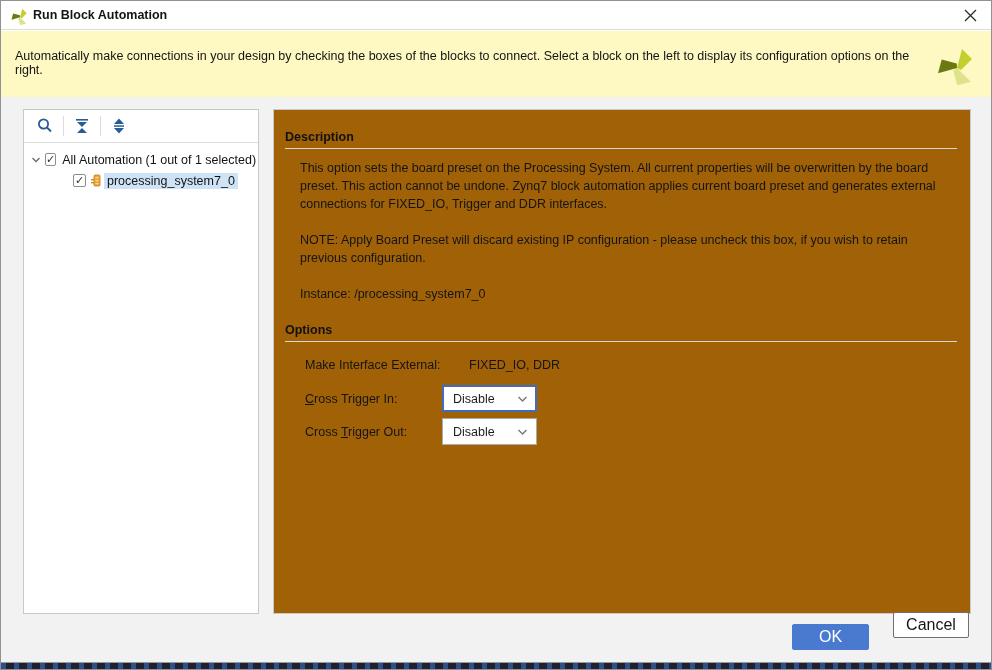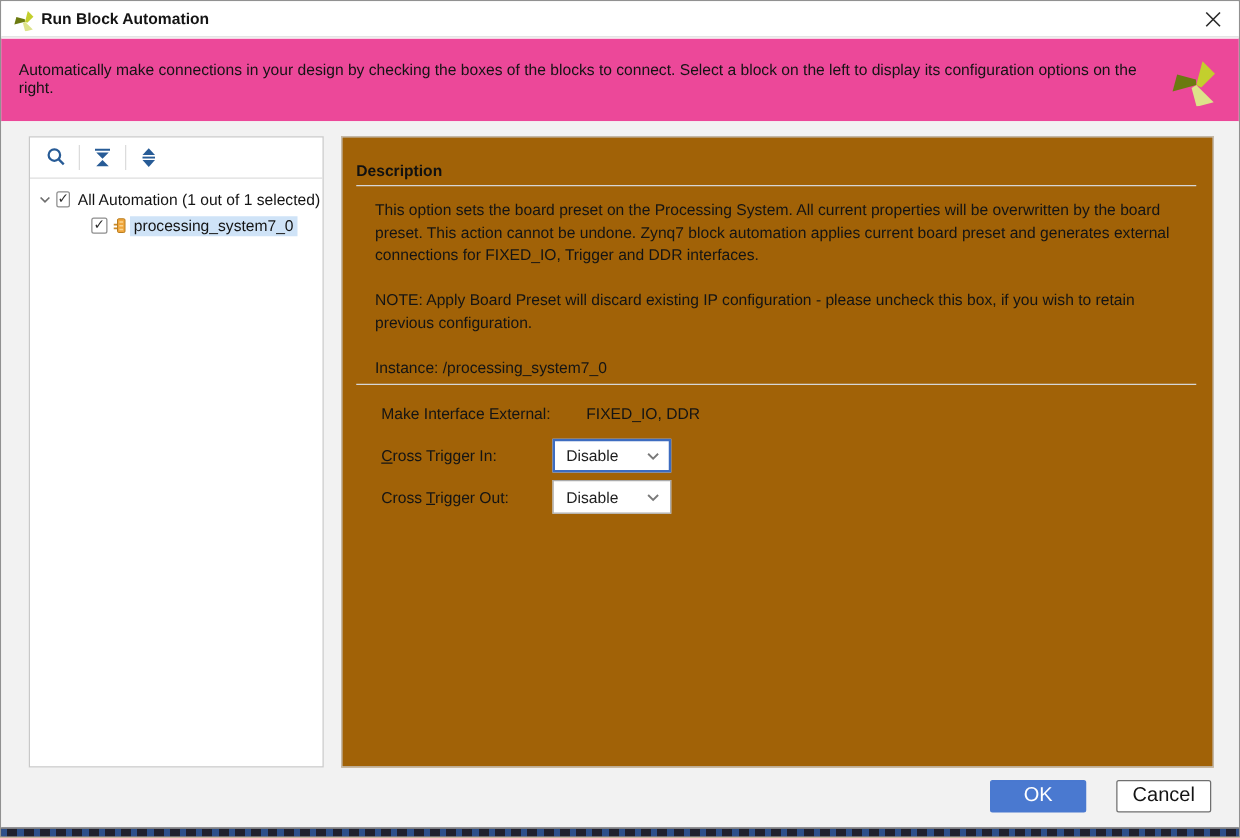--- a/index.html
+++ b/index.html
@@ -8,21 +8,21 @@
 
   .window { position:relative; width:992px; height:670px; background:#fff; border:1px solid #919191; }
 
   
   .titlebar { position:absolute; left:0; top:0; width:100%; height:29px; background:#fff; border-bottom:1px solid #dcdcdc; }
   .titlebar .app-logo { position:absolute; left:10px; top:6px; width:18px; height:18px; }
   .titlebar .title { position:absolute; left:32px; top:7px; font-size:12.5px; color:#141414;font-weight:bold; }
   .close-btn { position:absolute; right:8px; top:2px; width:26px; height:25px; display:flex; align-items:center; justify-content:center; cursor:pointer; background:transparent; border:none; }
 
   
-  .instruction-band { position:absolute; left:0; top:30px; width:100%; height:66px; background:#ec4899; }
+  .instruction-band { position:absolute; left:0; top:30px; width:100%; height:66px; background:#fef9c3; }
   .instruction-band .instr { position:absolute; left:14px; top:18px; width:905px; font-size:12.5px; color:#141414; }
   .xlnx-logo { position:absolute; right:14px; top:14px; width:40px; height:40px; }
 
   
   .main-area { position:absolute; left:0; top:96px; width:990px; height:567px; background:#f2f2f2; }
 
   
   .left-panel { position:absolute; left:22px; top:12px; width:236px; height:505px; background:#fff; border:1px solid #c9c9c9; }
   .lp-toolbar { height:33px; display:flex; align-items:center; padding-left:9px; border-bottom:1px solid #dedede; }
   .tb-btn { width:24px; height:24px; display:flex; align-items:center; justify-content:center; background:transparent; border:none; cursor:pointer; }
@@ -55,21 +55,21 @@
   .opt-label .accel { text-decoration:underline; }
   .opt-value-static { padding-left:27px; color:#141414; }
 
   .dd { width:95px; height:27px; background:#fff; border:1px solid #ababab; display:flex; align-items:center; justify-content:space-between; padding:0 8px 0 10px; cursor:pointer; }
   .dd.focused { border:2px solid #3d6cc0; padding:0 7px 0 9px; }
   .dd .dd-val { color:#1e1e1e; }
 
   
   .footer-btn { position:absolute; height:26px; font-size:16px; border-radius:2px; cursor:pointer; font-family:"Liberation Sans", sans-serif; }
   .ok-btn { left:791px; top:527px; width:77px; background:#4a79d0; color:#fff; border:1px solid #4a79d0; }
-  .cancel-btn { left:892px; top:527px; width:76px; background:#fff; color:#141414; border:1px solid #6f6f6f; }
+  .cancel-btn { left:892px; top:515px; width:76px; background:#fff; color:#141414; border:1px solid #6f6f6f; }
 
   
   .bottom-edge { position:absolute; left:0; bottom:0; width:100%; height:7px; background:#20202e;
     background-image:repeating-linear-gradient(90deg,#2d4f8a 0 5px,#20202e 5px 13px); border-top:1px solid #9a9a9a; }
 
   svg { display:block; }
 </style>
 </head>
 <body>
 
@@ -163,20 +163,21 @@
       </div>
     </div>
 
     <div class="right-panel">
       <div class="sec-title first">Description</div>
       <hr class="sec-rule">
       <div class="desc-text">This option sets the board preset on the Processing System. All current properties will be overwritten by the board preset. This action cannot be undone. Zynq7 block automation applies current board preset and generates external connections for FIXED_IO, Trigger and DDR interfaces.</div>
       <div class="desc-text desc-note">NOTE: Apply Board Preset will discard existing IP configuration - please uncheck this box, if you wish to retain previous configuration.</div>
       <div class="desc-text desc-instance">Instance: /processing_system7_0</div>
 
+      <div class="sec-title">Options</div>
       <hr class="sec-rule">
 
       <div class="opt-row mie">
         <span class="opt-label">Make Interface External:</span>
         <span class="opt-value-static">FIXED_IO, DDR</span>
       </div>
 
       <div class="opt-row cti">
         <span class="opt-label"><span class="accel">C</span><span>ross Trigger In:</span></span>
         <div class="dd focused">

